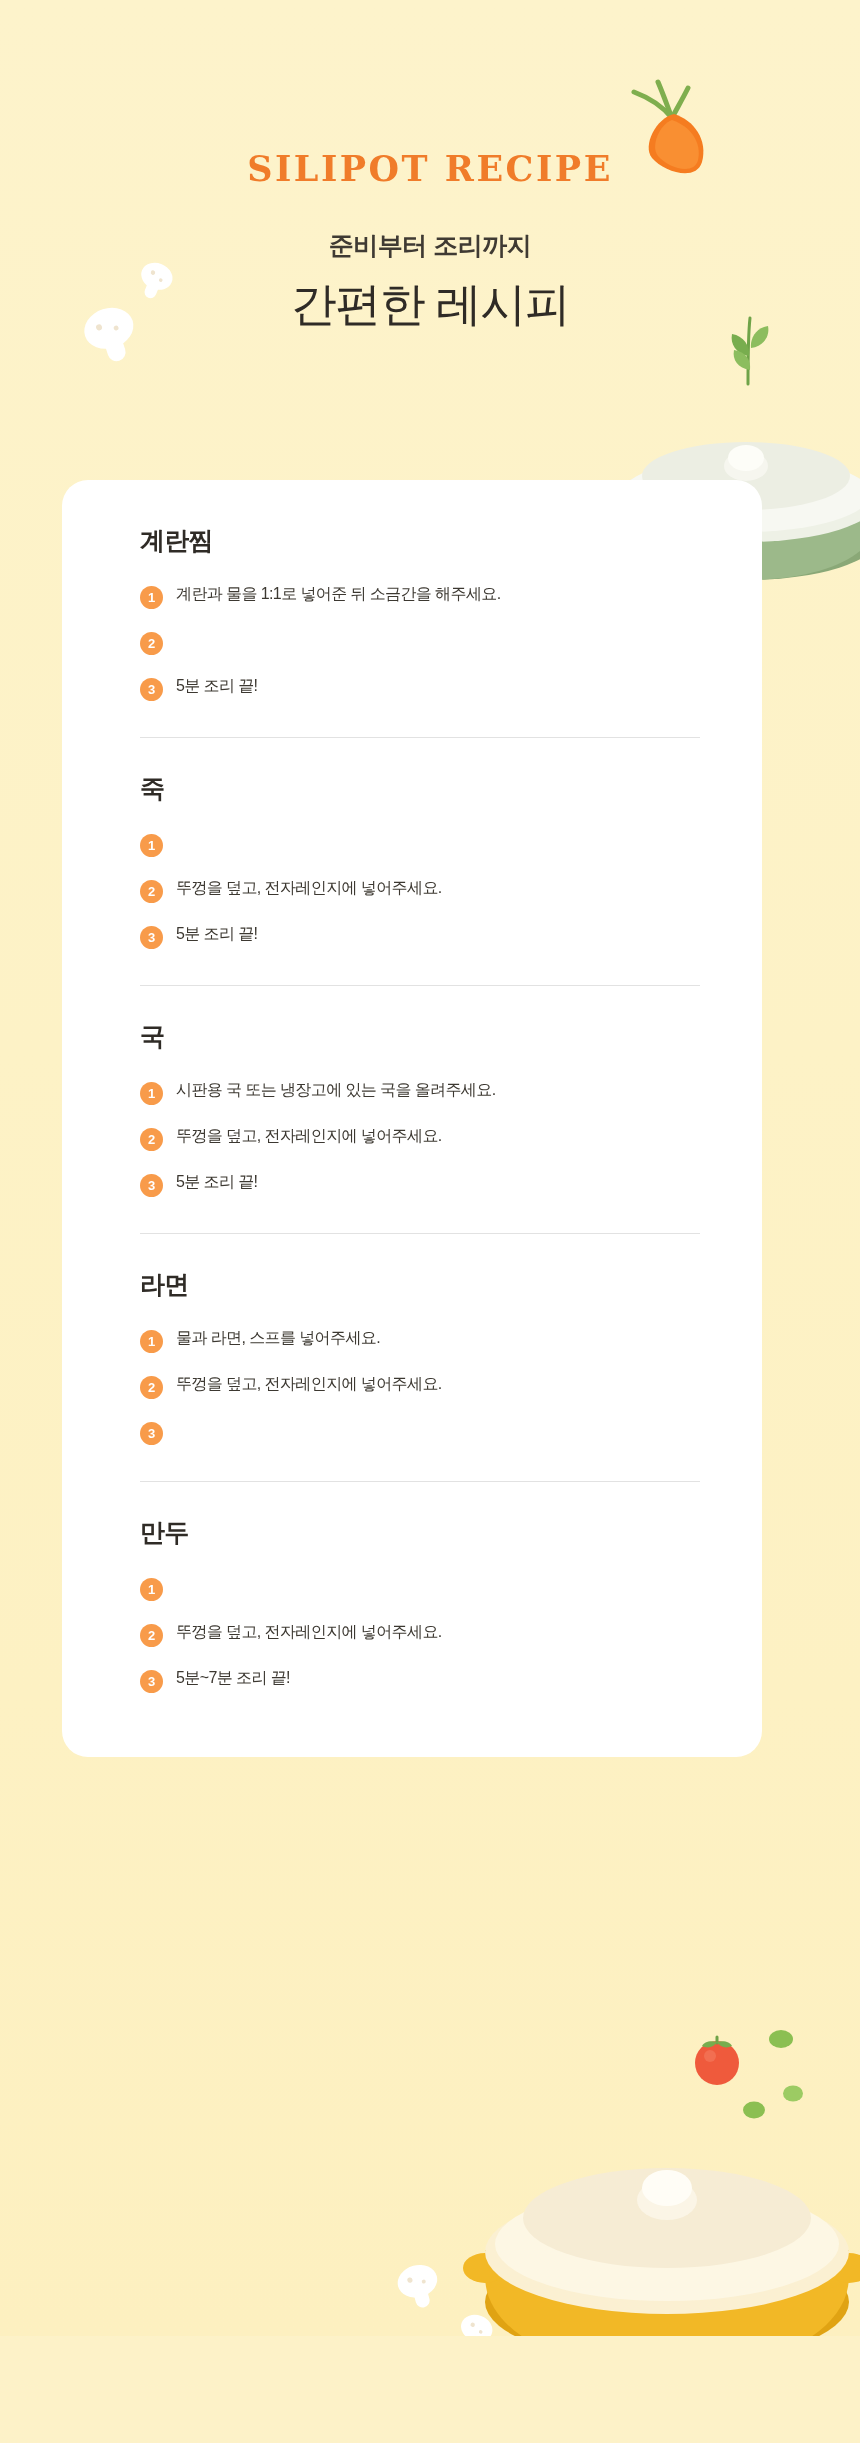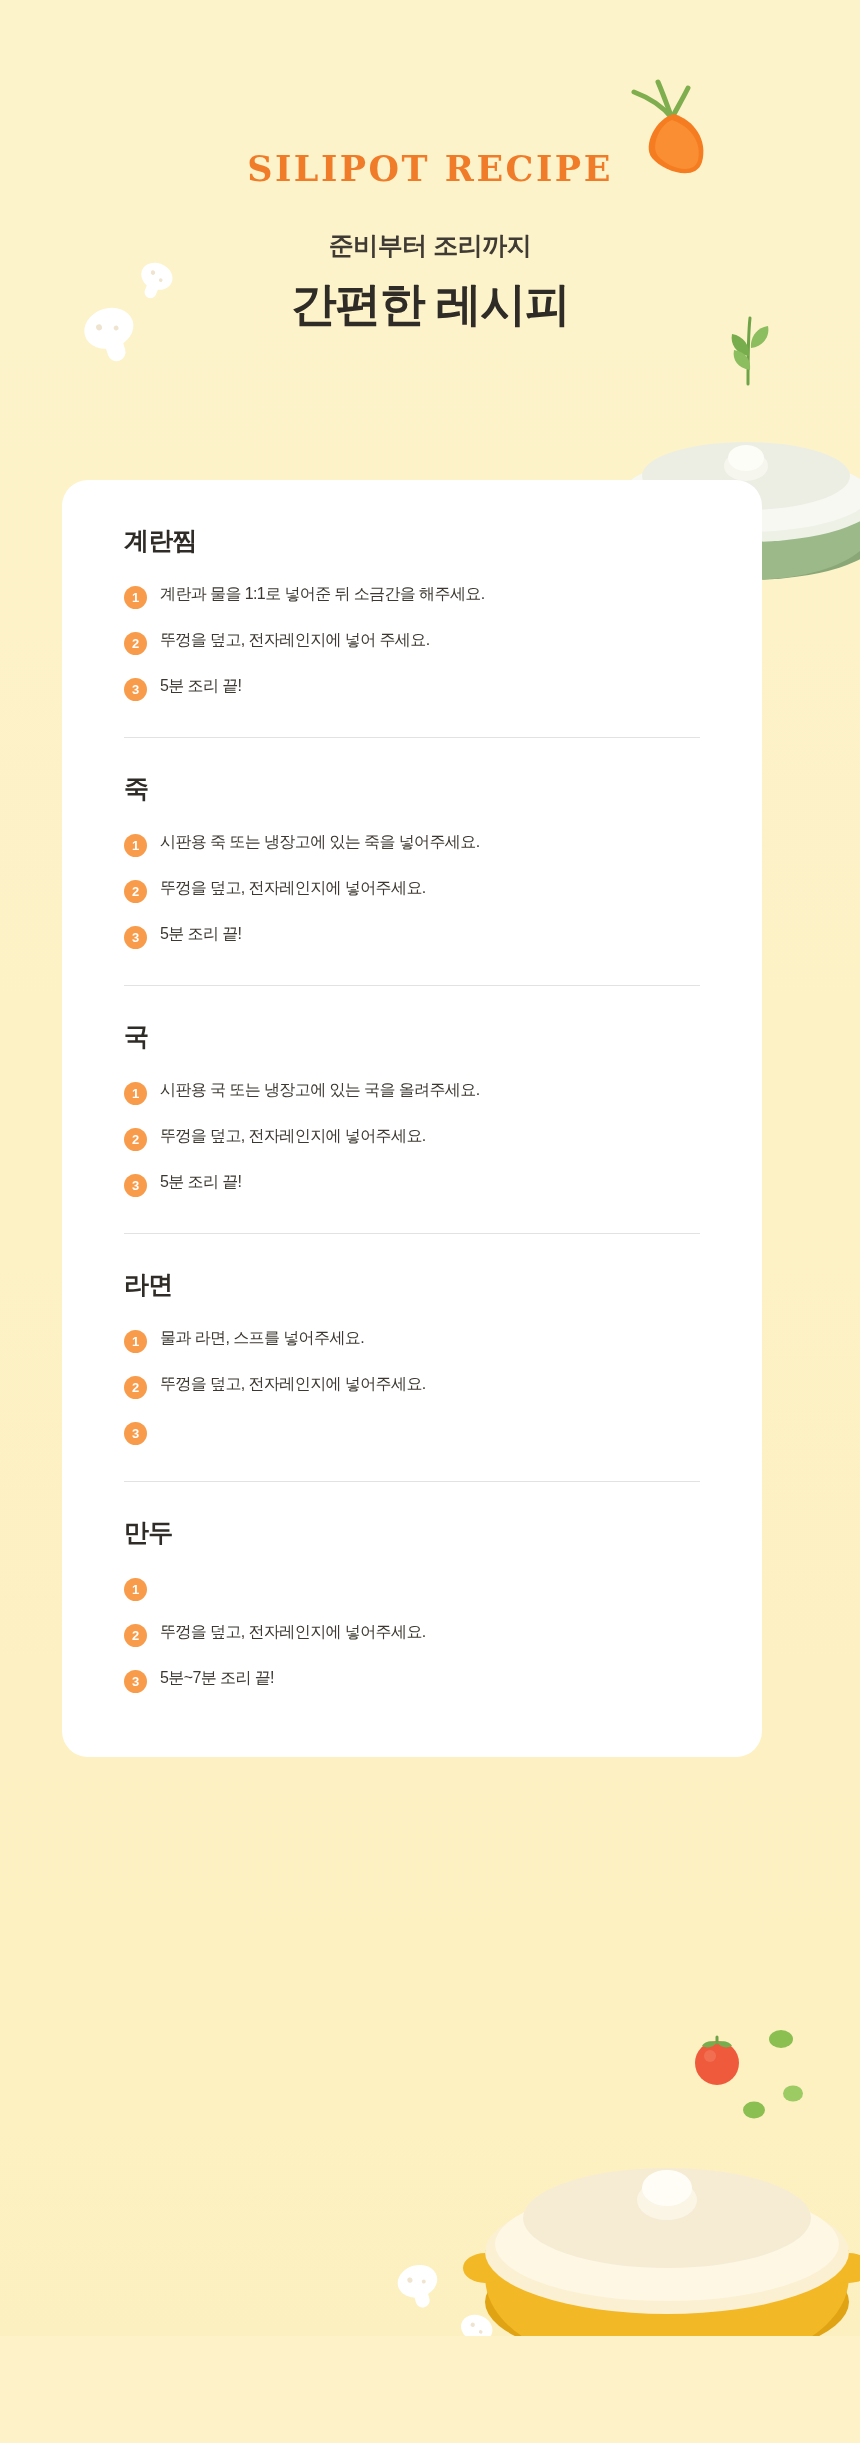--- a/index.html
+++ b/index.html
@@ -39,21 +39,21 @@
   .sub-title {
     margin-top: 40px;
     font-size: 25px;
     font-weight: bold;
     color: #3f3a33;
     letter-spacing: -0.5px;
   }
   .main-title {
     margin-top: 12px;
     font-size: 46px;
-    font-weight: bold;
+    font-weight: normal;
     color: #2f2b26;
     letter-spacing: -1.5px;
   }
 
   
   .carrot {
     position: absolute;
     left: 612px;
     top: 68px;
     width: 120px;
@@ -153,21 +153,21 @@
   }
 
   
   .card {
     position: absolute;
     left: 62px;
     top: 480px;
     width: 700px;
     background: #ffffff;
     border-radius: 26px;
-    padding: 44px 0 64px 0;
+    padding: 44px 0 64px 16px;
     box-sizing: border-box;
     z-index: 7;
   }
   .recipe {
     padding: 0 62px;
   }
   .divider {
     height: 1px;
     background: #e2e2e2;
     margin: 36px 62px 34px 62px;
@@ -271,35 +271,33 @@
   <div class="card">
 
     <div class="recipe">
       <div class="recipe-name">계란찜</div>
       <div class="step">
         <div class="step-num">1</div>
         <div class="step-text">계란과 물을 1:1로 넣어준 뒤 소금간을 해주세요.</div>
       </div>
       <div class="step">
         <div class="step-num">2</div>
-        <div class="step-text">뚜껑을 덮고, 전자레인지에 넣어 주세요.</div>
       </div>
       <div class="step">
         <div class="step-num">3</div>
         <div class="step-text">5분 조리 끝!</div>
       </div>
     </div>
 
     <div class="divider"></div>
 
     <div class="recipe">
       <div class="recipe-name">죽</div>
       <div class="step">
         <div class="step-num">1</div>
-        <div class="step-text">시판용 죽 또는 냉장고에 있는 죽을 넣어주세요.</div>
       </div>
       <div class="step">
         <div class="step-num">2</div>
         <div class="step-text">뚜껑을 덮고, 전자레인지에 넣어주세요.</div>
       </div>
       <div class="step">
         <div class="step-num">3</div>
         <div class="step-text">5분 조리 끝!</div>
       </div>
     </div>

